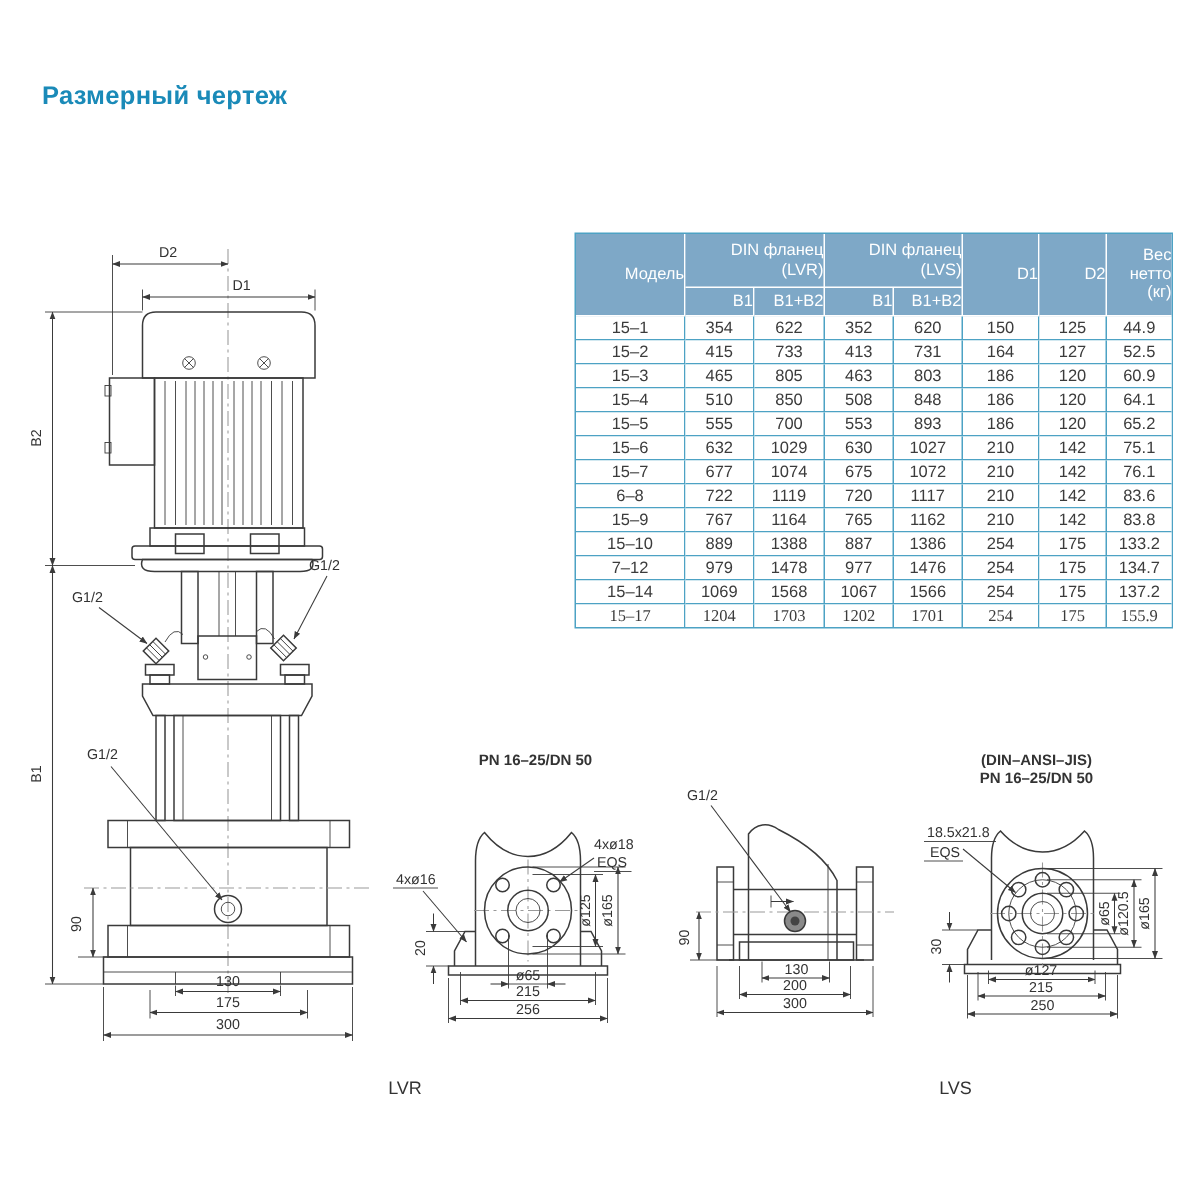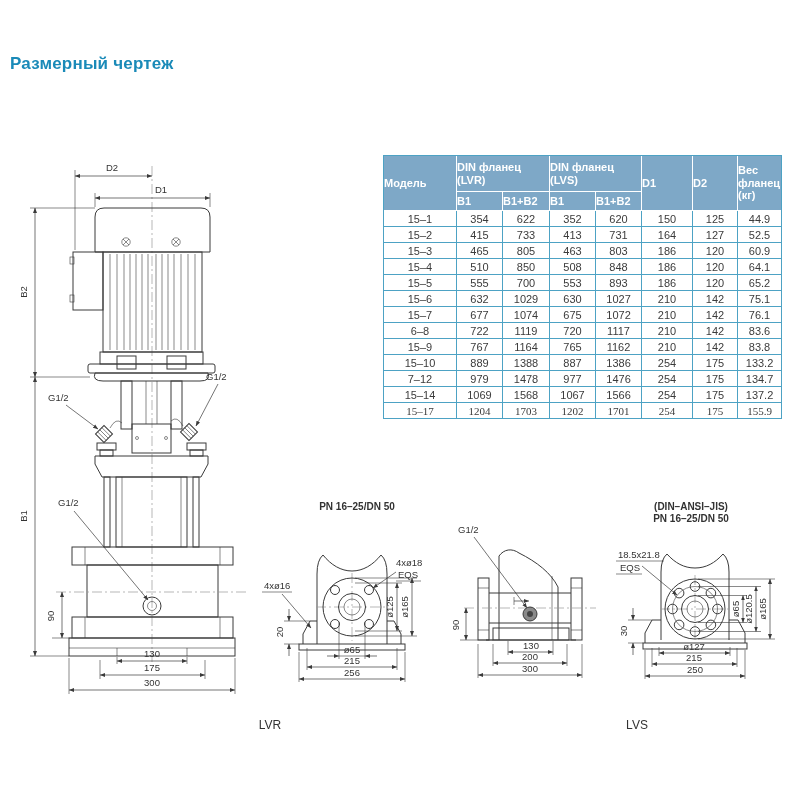--- a/index.html
+++ b/index.html
@@ -1,33 +1,33 @@
 <!DOCTYPE html>
 <html><head>
 <meta charset="utf-8">
 <style>
   html,body{margin:0;padding:0;}
   body{width:800px;height:800px;position:relative;background:#ffffff;
        font-family:"Liberation Sans",sans-serif;overflow:hidden;}
-  .page-title{position:absolute;left:10px;top:54px;font-size:17px;font-weight:bold;
+  .page-title{position:absolute;left:28px;top:54px;font-size:17px;font-weight:bold;
               color:#1a8ab8;letter-spacing:.2px;}
   svg.drawing{position:absolute;left:0;top:0;}
   svg text{font-family:"Liberation Sans",sans-serif;font-size:9.5px;fill:#333333;}
   svg .tm{text-anchor:middle;}
   svg .dt{font-size:10px;font-weight:bold;text-anchor:middle;}
   .ln{fill:none;stroke:#3a3a3a;stroke-width:1;}
   .lnt{fill:none;stroke:#3a3a3a;stroke-width:.6;}
   .ext{stroke:#3a3a3a;stroke-width:.6;fill:none;}
   .dim{stroke:#3a3a3a;stroke-width:.7;fill:none;marker-start:url(#arr);marker-end:url(#arr);}
   .dimE{stroke:#3a3a3a;stroke-width:.7;fill:none;marker-end:url(#arr);}
   .cl{stroke:#999;stroke-width:.7;stroke-dasharray:10 3 2 3;fill:none;}
   .dim-table{position:absolute;left:383px;top:155px;width:397px;table-layout:fixed;
              border-collapse:separate;border-spacing:0;border:1px solid #4da2c4;}
-  .dim-table th{background:#7ea8c7;color:#ffffff;font-size:11px;font-weight:bold;
-                text-align:left;vertical-align:middle;border-right:1.5px solid #ffffff;
+  .dim-table th{background:#7ea8c7;color:#ffffff;font-size:11px;font-weight:normal;
+                text-align:right;vertical-align:middle;border-right:1.5px solid #ffffff;
                 border-bottom:1.5px solid #ffffff;padding:1px 0;line-height:1.15;}
   .dim-table th.last{border-right:none;}
   .dim-table th.th-group{height:33px;}
   .dim-table th.th-sub{height:16px;}
   .dim-table td{font-size:11px;color:#3b3b3b;text-align:center;vertical-align:middle;
                 border-right:1px solid #4da2c4;border-bottom:1px solid #4da2c4;
                 height:15px;padding:0;background:#fff;}
   .dim-table td:last-child{border-right:none;}
   .dim-table tr:last-child td{border-bottom:none;font-family:Liberation Serif, serif;}
   .caption{position:absolute;font-size:12px;color:#333;width:60px;text-align:center;}
@@ -437,21 +437,21 @@
     <col style="width:45px">
       <col style="width:43px">
   </colgroup>
   <thead>
     <tr>
       <th rowspan="2" class="th-group">Модель</th>
       <th colspan="2" class="th-group">DIN фланец (LVR)</th>
       <th colspan="2" class="th-group">DIN фланец (LVS)</th>
       <th rowspan="2" class="th-group">D1</th>
       <th rowspan="2" class="th-group">D2</th>
-      <th rowspan="2" class="th-group last">Вес фланец (кг)</th>
+      <th rowspan="2" class="th-group last">Вес нетто (кг)</th>
     </tr>
     <tr>
       <th class="th-sub">B1</th>
       <th class="th-sub">B1+B2</th>
       <th class="th-sub">B1</th>
       <th class="th-sub">B1+B2</th>
     </tr>
   </thead>
   <tbody>
       <tr>

